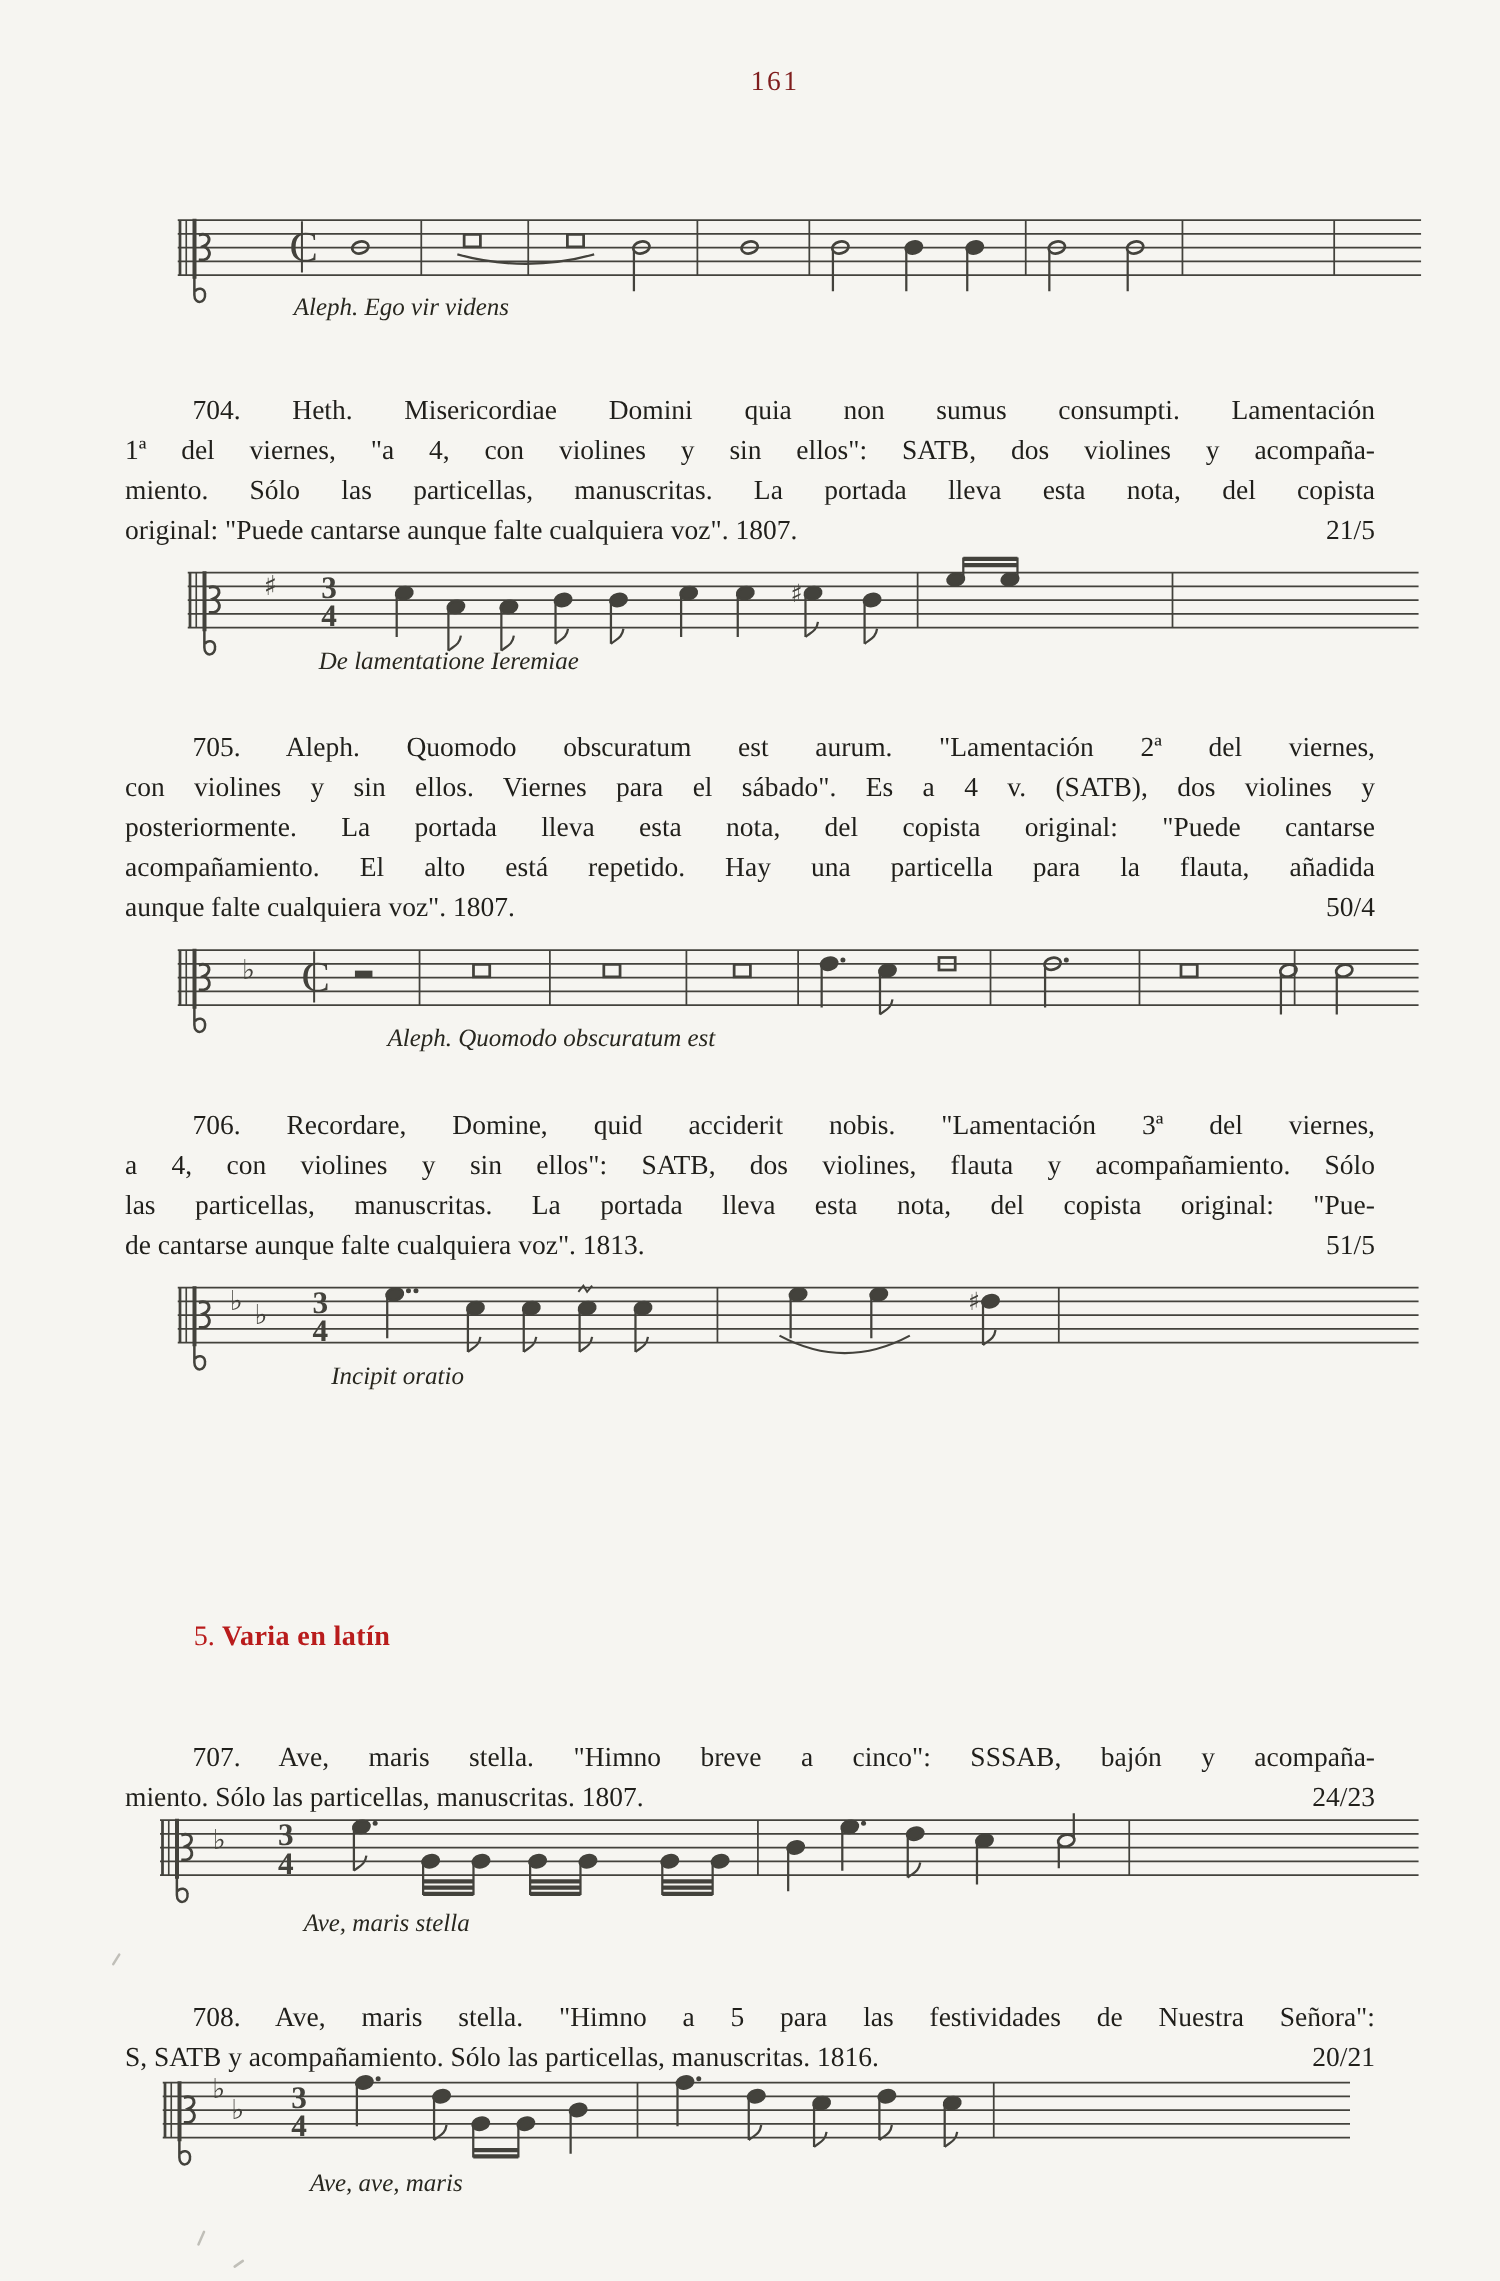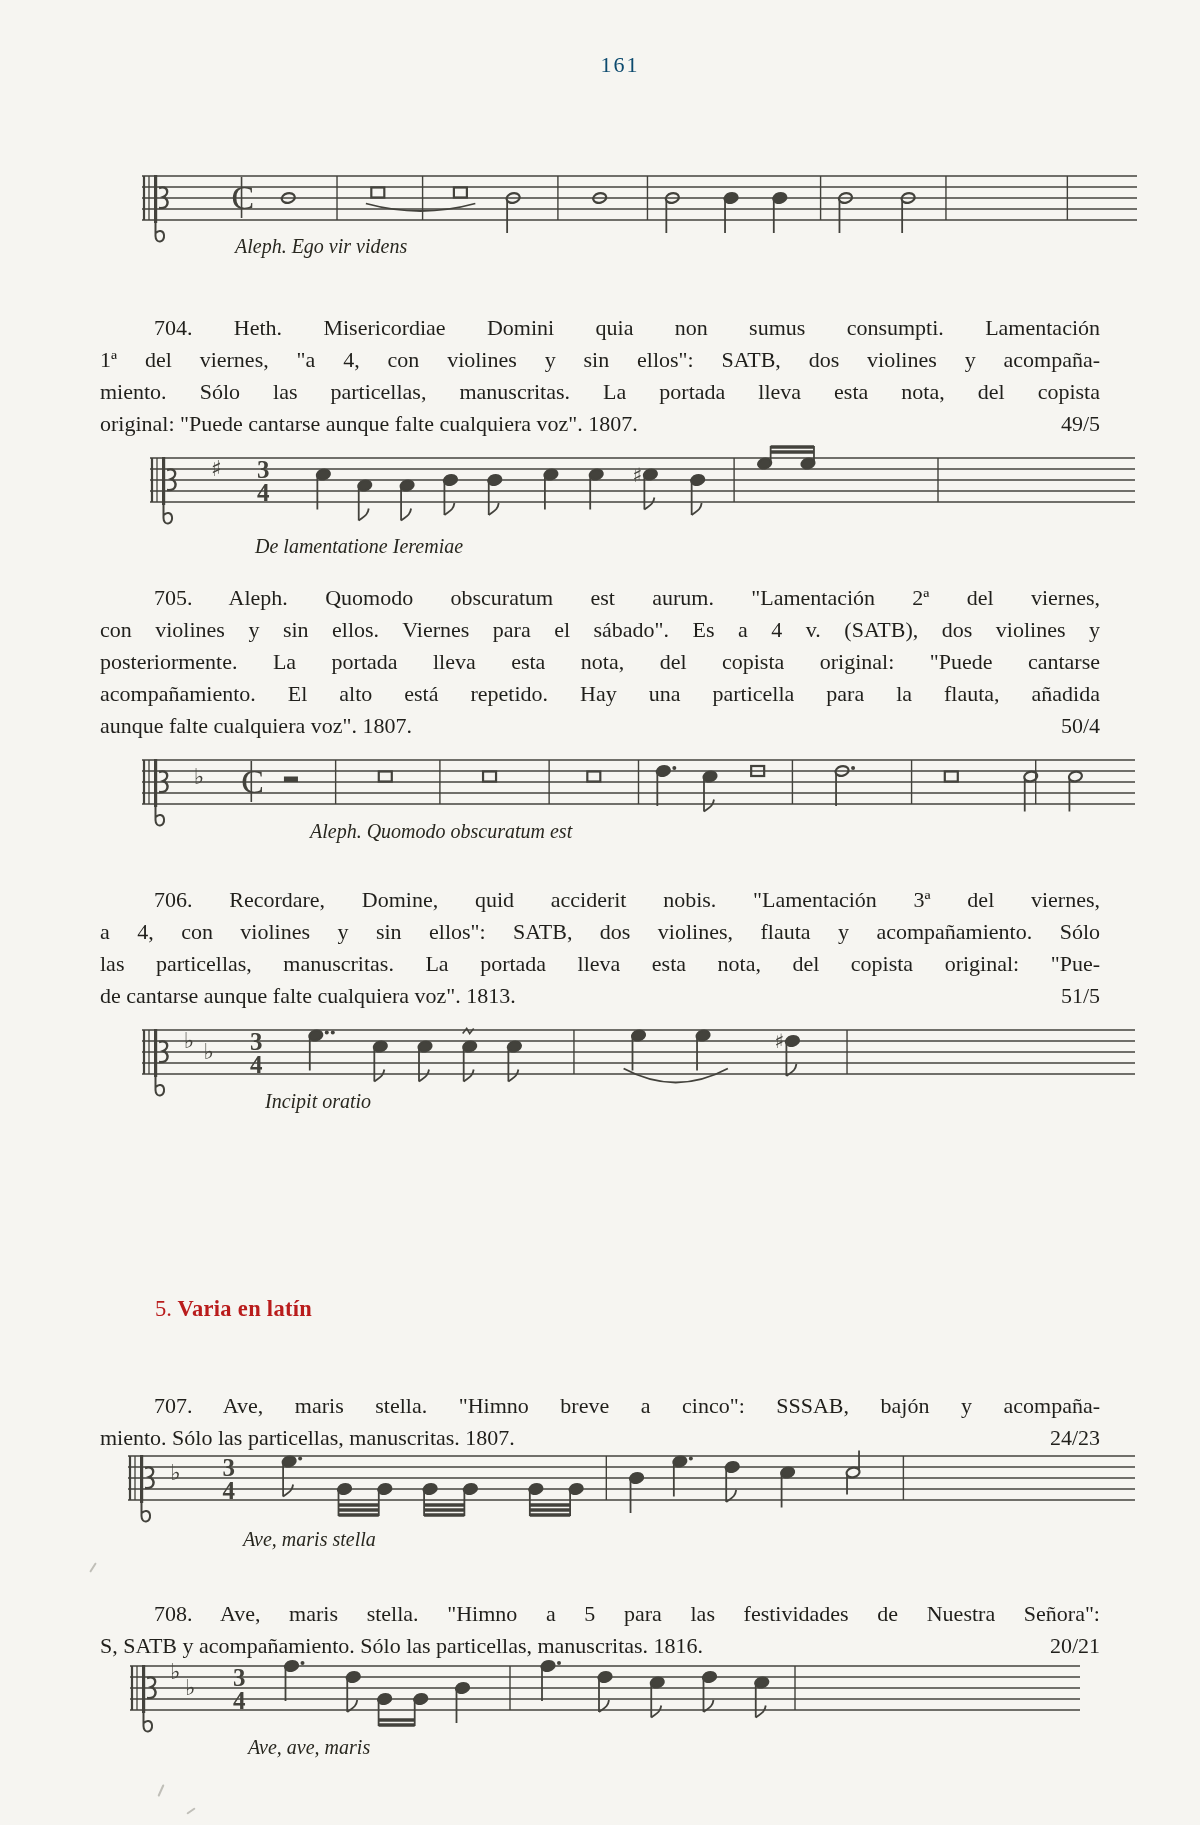--- a/index.html
+++ b/index.html
@@ -1,19 +1,19 @@
 <!DOCTYPE html>
 <html><head>
 <meta charset="utf-8">
 <style>
   html,body{margin:0;padding:0;background:#d8d6d0;}
   .page{position:relative;width:1200px;height:1825px;background:#f6f5f1;
         font-family:"Liberation Serif", serif;color:#21201c;overflow:hidden;}
   .pagenum{position:absolute;left:40px;top:52px;width:1160px;text-align:center;
-        font-size:22px;letter-spacing:2px;color:#0c4a6e;}
+        font-size:22px;letter-spacing:2px;color:#7f1d1d;}
   .entry{position:absolute;left:100px;width:1000px;font-size:22px;line-height:32px;color:#201f1b;}
   .tline{text-align:justify;text-align-last:justify;}
   .tline.first{text-indent:54px;}
   .tline.last{text-align-last:auto;position:relative;}
   .i{}
   .arch{position:absolute;right:0;top:0;}
   .heading{position:absolute;left:155px;top:1296px;font-size:22.5px;color:#b91c1c;}
   .heading b{letter-spacing:0.3px;}
   .staffbox{position:absolute;height:130px;}
   .caption{position:absolute;font-size:20px;color:#28271f;font-style:italic;}
@@ -21,21 +21,21 @@
   .pm1{left:92px;top:1562px;height:11px;transform:rotate(32deg);}
   .pm2{left:160px;top:1784px;height:13px;transform:rotate(24deg);}
   .pm3{left:190px;top:1806px;height:10px;transform:rotate(55deg);}
   .s1{top:151px;left:142px;width:995px;}
   .s2{top:433px;left:150px;width:985px;}
   .s3{top:735px;left:142px;width:993px;}
   .s4{top:1005px;left:142px;width:993px;}
   .s5{top:1431px;left:128px;width:1007px;}
   .s6{top:1641px;left:130px;width:950px;}
   .c1{left:235px;top:235px;}
-  .c2{left:255px;top:518px;margin-top:17px;}
+  .c2{left:255px;top:518px;}
   .c3{left:310px;top:820px;}
   .c4{left:265px;top:1090px;}
   .c5{left:243px;top:1528px;text-align:center;}
   .c6{left:248px;top:1736px;}
   .e704{top:312px;}
   .e705{top:582px;}
   .e706{top:884px;}
   .e707{top:1390px;}
   .e708{top:1598px;}
 </style>
@@ -83,21 +83,21 @@
         <ellipse cx="766.15" cy="47" rx="6.6" ry="4.7" stroke="#43423c" stroke-width="2.2" fill="none" transform="rotate(-14 766.15 47)"></ellipse>
         <line x1="760.15" y1="49" x2="760.15" y2="82" stroke="#43423c" stroke-width="1.8"></line>
         <path d="M223.875,52.5 Q278.6,67.5 333.32500000000005,52.5" stroke="#43423c" stroke-width="1.8" fill="none"></path>
       </svg></div>
   <div class="caption c1">Aleph. Ego vir videns</div>
 
   <div class="entry e704">
       <div class="tline first"><span>704. </span><span class="i">Heth. Misericordiae Domini quia non sumus consumpti.</span><span> Lamentación</span></div>
       <div class="tline"><span>1ª del viernes, "a 4, con violines y sin ellos": SATB, dos violines y acompaña-</span></div>
       <div class="tline"><span>miento. Sólo las particellas, manuscritas. La portada lleva esta nota, del copista</span></div>
-      <div class="tline last"><span>original: "Puede cantarse aunque falte cualquiera voz". 1807.</span><span class="arch">49/5</span></div>
+      <div class="tline last"><span>original: "Puede cantarse aunque falte cualquiera voz". 1807.</span><span class="arch">21/5</span></div>
     </div>
 
   <div class="staffbox s2"><svg width="985" height="130" viewBox="0 0 985 130">
         <line x1="0" y1="25" x2="985" y2="25" stroke="#43423c" stroke-width="1.4"></line>
         <line x1="0" y1="36" x2="985" y2="36" stroke="#43423c" stroke-width="1.4"></line>
         <line x1="0" y1="47" x2="985" y2="47" stroke="#43423c" stroke-width="1.4"></line>
         <line x1="0" y1="58" x2="985" y2="58" stroke="#43423c" stroke-width="1.4"></line>
         <line x1="0" y1="69" x2="985" y2="69" stroke="#43423c" stroke-width="1.4"></line>
         <line x1="2" y1="25" x2="2" y2="69" stroke="#43423c" stroke-width="2.2"></line>
         <line x1="7" y1="25" x2="7" y2="69" stroke="#43423c" stroke-width="1.3"></line>

